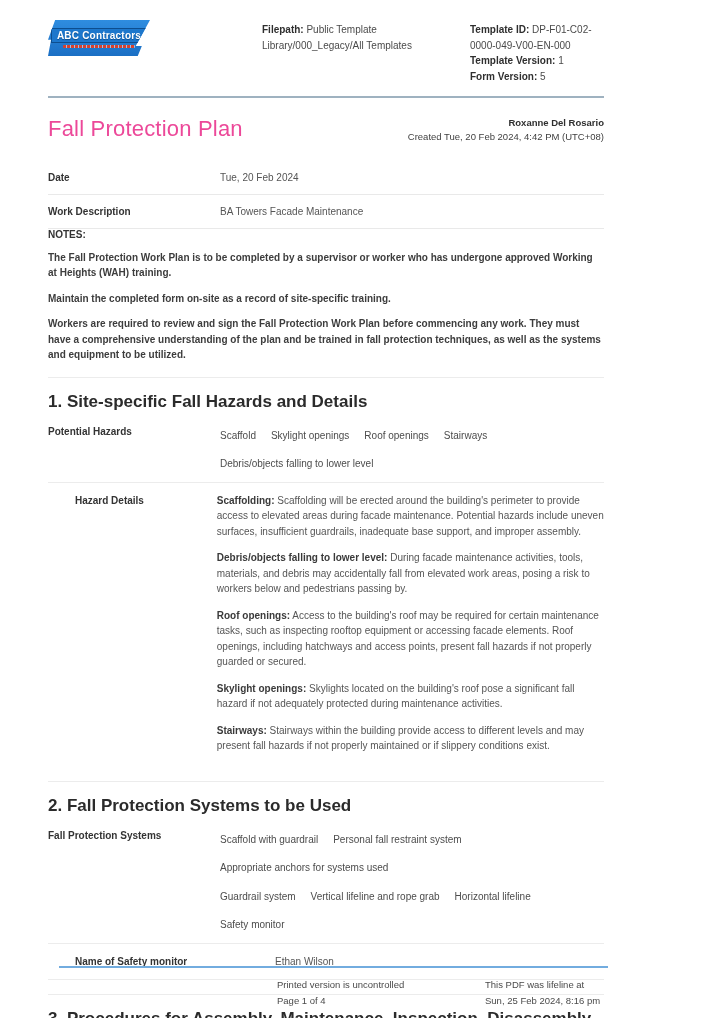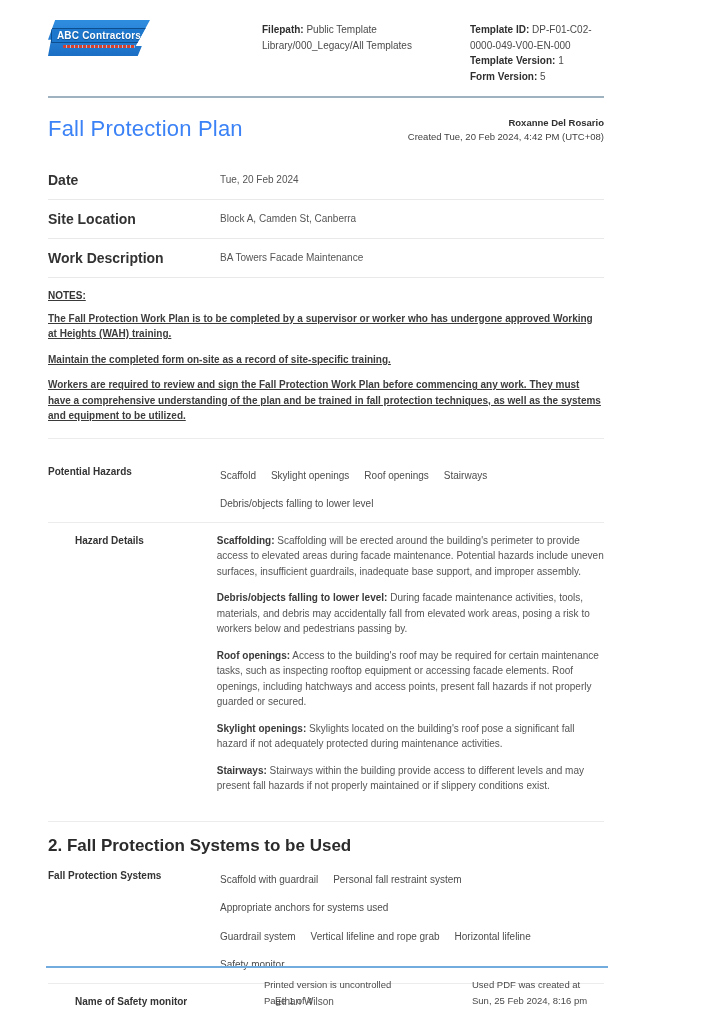--- a/index.html
+++ b/index.html
@@ -45,37 +45,37 @@
   .meta-filepath { width: 208px; padding-top: 4px; }
   .meta-template { flex: 1; padding-top: 4px; }
   .meta-col b { color: #2f2f2f; }
   .header-rule {
     margin-top: 12px;
     border: none; border-top: 2px solid #9fb2c0;
   }
 
   
   .title-row { display: flex; align-items: flex-start; margin-top: 18px; }
-  .doc-title { font-size: 22px; font-weight: 400; color: #3b82f6; letter-spacing: 0.2px; }
+  .doc-title { font-size: 22px; font-weight: 400; color: #ec4899; letter-spacing: 0.2px; }
   .title-meta { margin-left: auto; text-align: right; font-size: 9.5px; line-height: 1.5; color: #3f3f3f; }
   .title-meta .author { font-weight: bold; color: #2f2f2f; }
 
   
   .details-table { margin-top: 16px; }
   .d-row {
     display: flex; align-items: center;
     padding: 11px 0;
     border-bottom: 1px solid #e9e9e9;
     min-height: 33px;
   }
-  .d-label { width: 172px; font-size: 14px; font-weight: bold; color: #333; }
+  .d-label { width: 172px; font-size: 10px; font-weight: bold; color: #333; }
   .d-value { font-size: 10px; color: #555; }
 
   
-  .notes { margin-top: 12px; text-decoration: underline; }
+  .notes { margin-top: 0; }
   .notes-heading { font-size: 10px; font-weight: bold; color: #333; margin-bottom: 10px; }
   .notes p {
     font-size: 10px; font-weight: bold; color: #3d3d3d;
     line-height: 1.55; margin-bottom: 10px; max-width: 624px;
   }
 
   
   .section { border-top: 1px solid #ececec; margin-top: 14px; padding-top: 13px; }
   .section-heading { font-size: 17px; font-weight: bold; color: #2b2b2b; line-height: 1.25; }
 
@@ -86,21 +86,21 @@
   .chip { font-size: 10px; color: #4c4c4c; white-space: nowrap; }
 
   .hazard-row { display: flex; padding: 10px 0 2px 0; }
   .hazard-paras { width: 437px; }
   .hazard-paras p { font-size: 10px; color: #555; line-height: 1.55; margin-bottom: 11px; }
   .hazard-paras p b { color: #3a3a3a; }
 
   .sm-value { font-size: 10px; color: #555; padding-top: 2px; }
 
   
-  .footer { position: absolute; left: 46px; right: 44px; top: 966px; }
+  .footer { position: absolute; left: 59px; right: 44px; top: 966px; }
   .footer-rule { border: none; border-top: 2px solid #72acdf; }
   .footer-cols { display: flex; margin-top: 9px; }
   .footer-col { font-size: 9.5px; color: #4a4a4a; line-height: 1.65; }
   .footer-col.left { margin-left: 218px; width: 208px; }
 </style>
 </head>
 <body>
 
 <div class="page">
 
@@ -139,39 +139,36 @@
       <div>Created Tue, 20 Feb 2024, 4:42 PM (UTC+08)</div>
     </div>
   </div>
 
   <div class="details-table" id="details-rows">
       <div class="d-row">
         <div class="d-label">Date</div>
         <div class="d-value">Tue, 20 Feb 2024</div>
       </div>
       <div class="d-row">
-        <div class="d-label">Site Location</div>
-        <div class="d-value">Block A, Camden St, Canberra</div>
-      </div>
-      <div class="d-row">
         <div class="d-label">Work Description</div>
         <div class="d-value">BA Towers Facade Maintenance</div>
       </div>
     </div>
 
   <div class="notes">
     <div class="notes-heading">NOTES:</div>
     <div id="notes-paras">
         <p>The Fall Protection Work Plan is to be completed by a supervisor or worker who has undergone approved Working at Heights (WAH) training.</p>
         <p>Maintain the completed form on-site as a record of site-specific training.</p>
         <p>Workers are required to review and sign the Fall Protection Work Plan before commencing any work. They must have a comprehensive understanding of the plan and be trained in fall protection techniques, as well as the systems and equipment to be utilized.</p>
       </div>
   </div>
 
   <div class="section">
+    <h2 class="section-heading">1. Site-specific Fall Hazards and Details</h2>
     <div class="field-row">
       <div class="field-label">Potential Hazards</div>
       <div class="chip-set" id="hazard-chips">
           <span class="chip">Scaffold</span>
           <span class="chip">Skylight openings</span>
           <span class="chip">Roof openings</span>
           <span class="chip">Stairways</span>
           <span class="chip">Debris/objects falling to lower level</span>
         </div>
     </div>
@@ -217,19 +214,19 @@
   </div>
 
   <div class="footer">
     <hr class="footer-rule">
     <div class="footer-cols">
       <div class="footer-col left">
         <div>Printed version is uncontrolled</div>
         <div>Page 1 of 4</div>
       </div>
       <div class="footer-col right">
-        <div>Used PDF was created at</div>
+        <div>This PDF was lifeline at</div>
         <div>Sun, 25 Feb 2024, 8:16 pm</div>
       </div>
     </div>
   </div>
 
 </div>
 
 </body></html>

